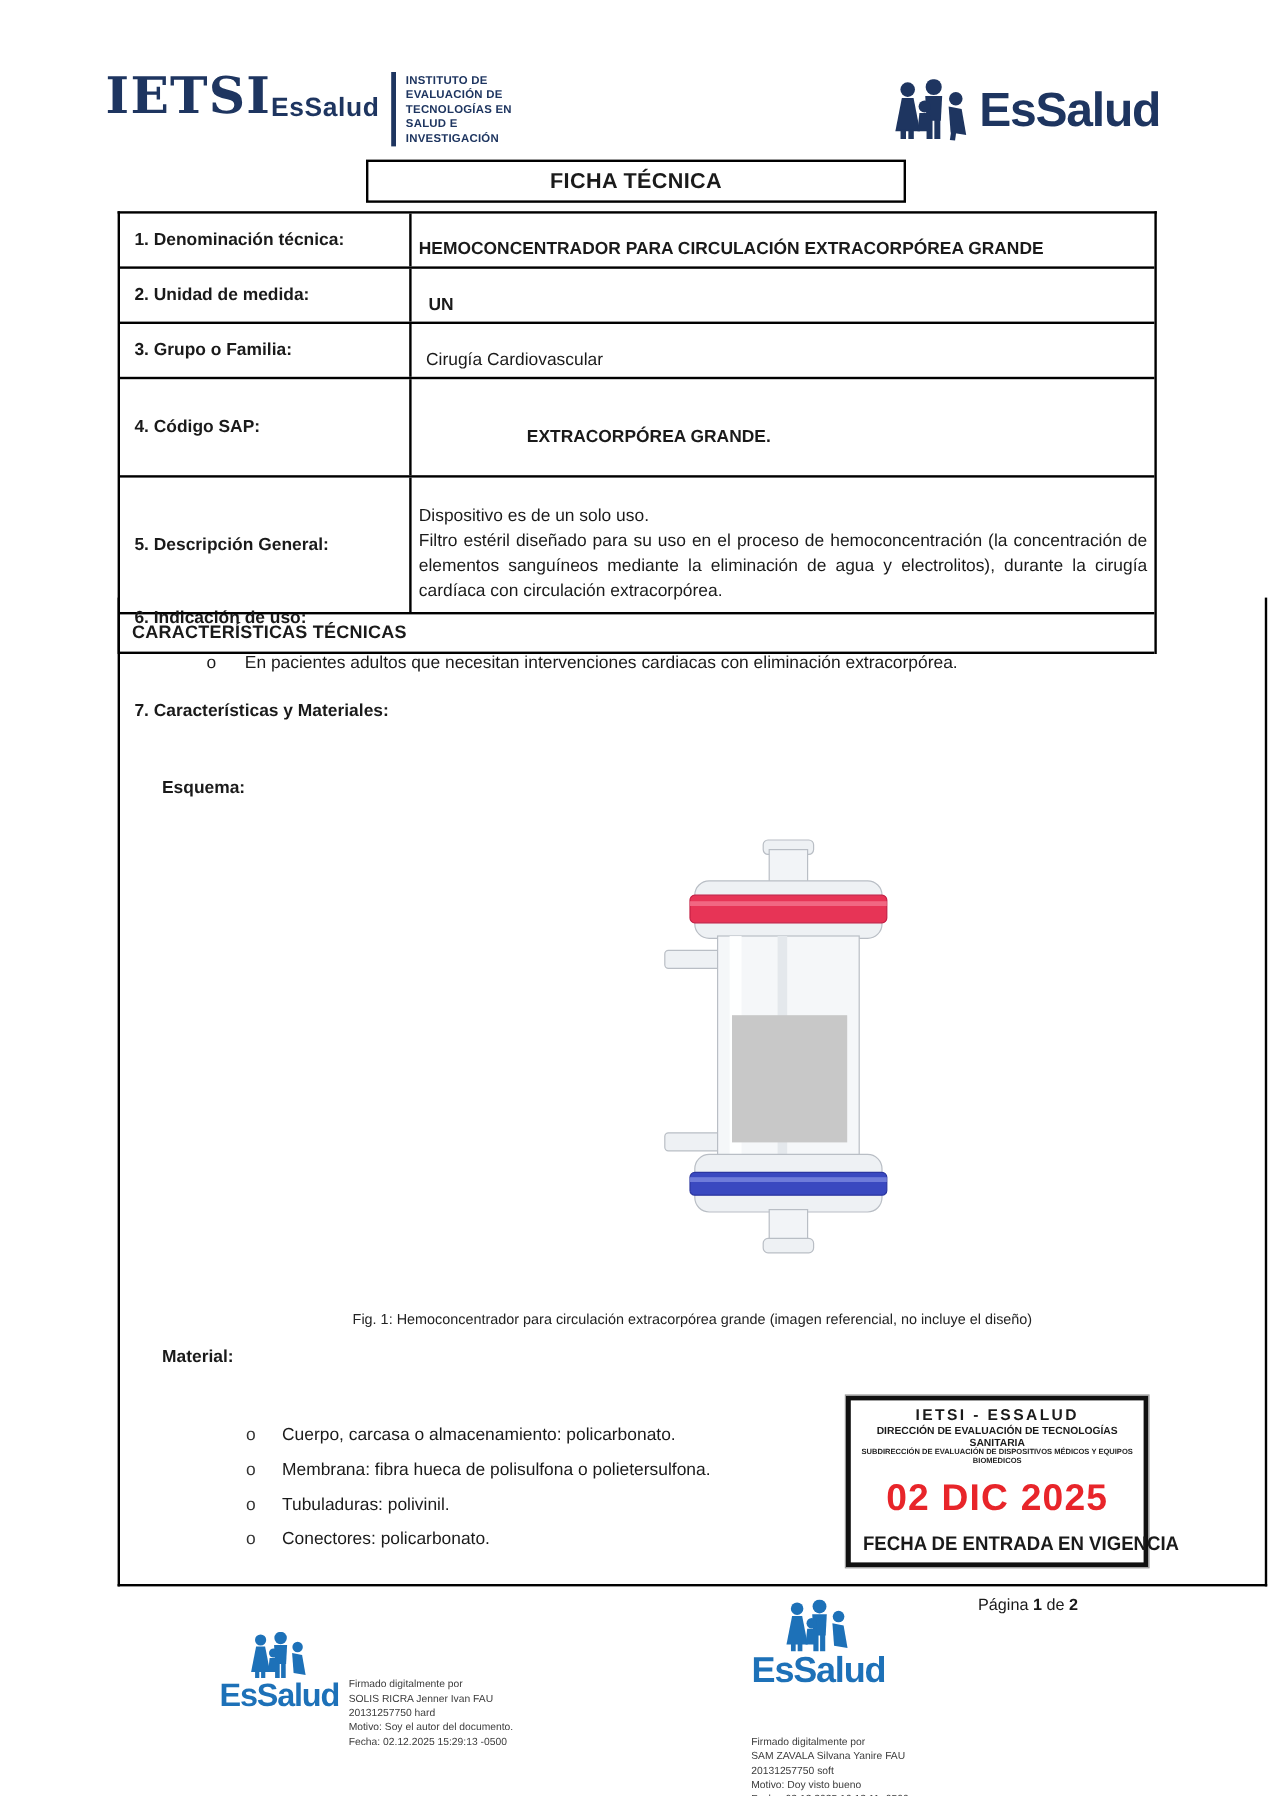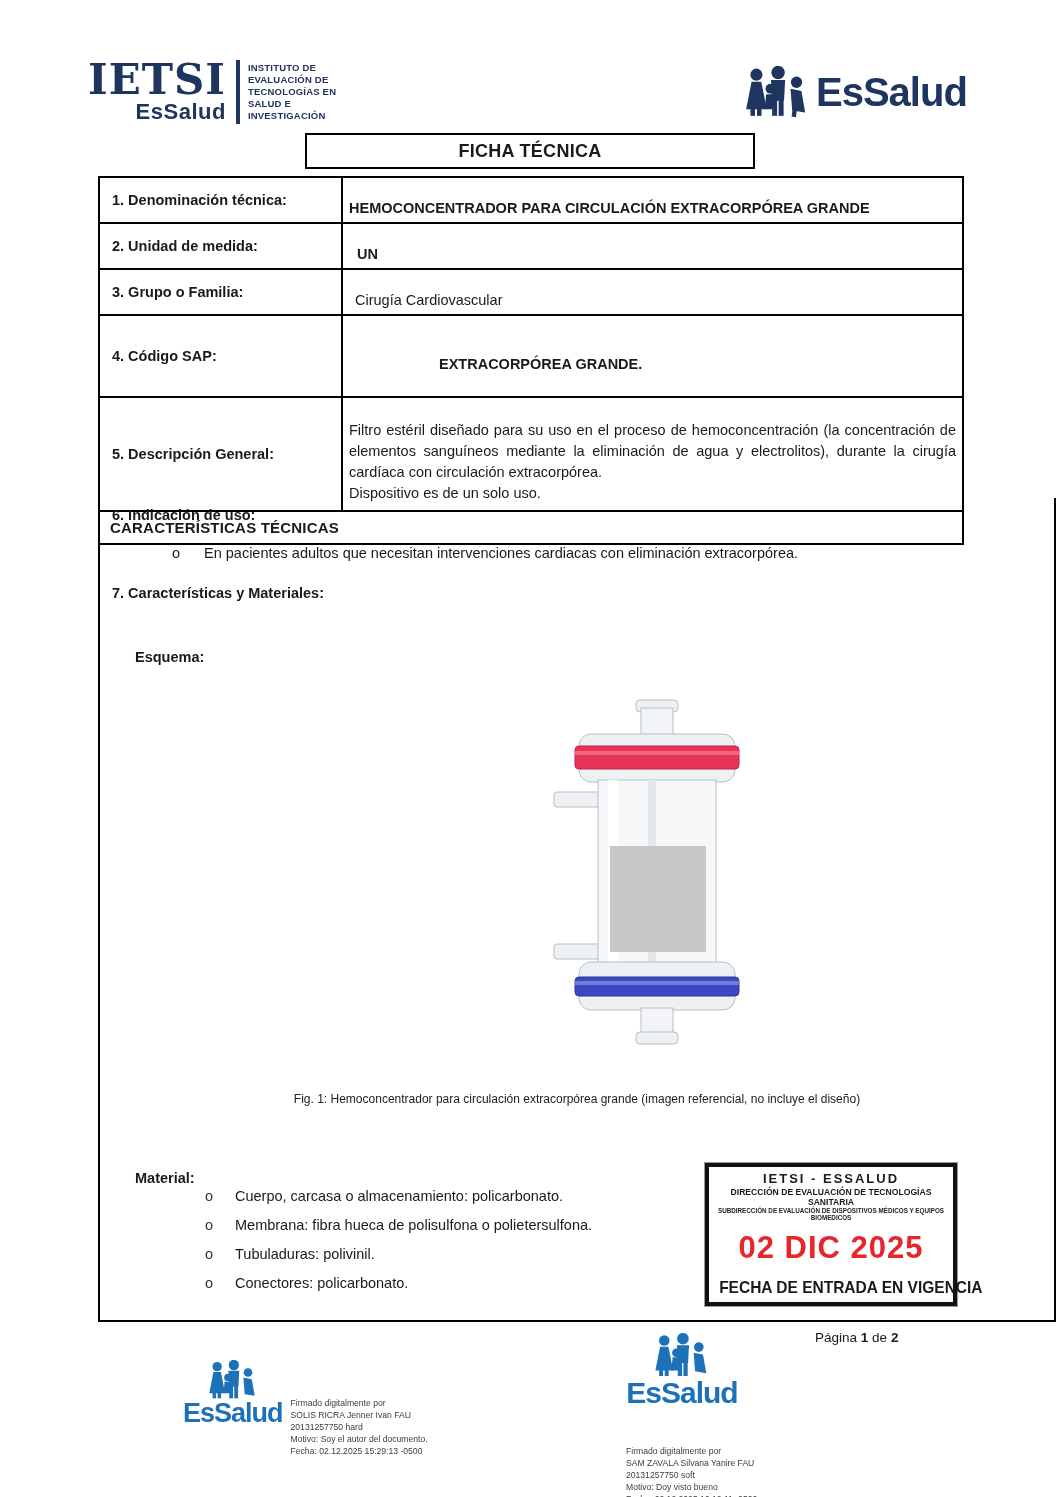--- a/index.html
+++ b/index.html
@@ -6,21 +6,21 @@
     --navy:#1e3560; --footer-blue:#1d71b8; --stamp-red:#e8252a;
     --device-red:#e73456; --device-blue:#3a49c0; --ink:#1a1a1a;
   }
   *{margin:0;padding:0;box-sizing:border-box;}
   html,body{background:#fff;}
   body{font-family:"Liberation Sans",sans-serif;color:var(--ink);}
   .page{position:relative;width:1058px;height:1497px;background:#ffffff;overflow:hidden;}
 
   
   .ietsi{position:absolute;left:88px;top:58px;display:flex;align-items:flex-start;}
-  .ietsi-left{display:flex;flex-direction:column;align-items:flex-end;}
+  .ietsi-left{display:flex;align-items:flex-end;}
   .ietsi-acronym{font-family:"DejaVu Serif",serif;font-weight:bold;font-size:42px;line-height:44px;color:var(--navy);letter-spacing:1px;}
   .ietsi-brand{font-size:22px;font-weight:bold;color:var(--navy);line-height:24px;margin-top:-2px;letter-spacing:.5px;}
   .ietsi-bar{width:4px;background:var(--navy);align-self:stretch;margin:2px 8px 0 10px;}
   .ietsi-lines{padding-top:4px;}
   .ietsi-lines div{font-size:9.5px;font-weight:bold;color:var(--navy);line-height:12px;letter-spacing:.2px;}
 
   .essalud-hdr{position:absolute;left:744px;top:66px;display:flex;align-items:center;gap:6px;}
   .family-icon{display:block;}
   .essalud-word{font-weight:bold;letter-spacing:-1px;}
   .essalud-hdr .essalud-word{font-size:40px;color:var(--navy);}
@@ -46,21 +46,21 @@
   
   .content{position:absolute;left:98px;top:498px;width:958px;height:824px;
     border-left:2px solid #000;border-right:2px solid #000;border-bottom:2px solid #000;}
   .h6{margin:9px 0 0 12px;font-weight:bold;font-size:14.5px;}
   .bullet-line{display:flex;margin:22px 0 0 72px;font-size:14.5px;}
   .bullet-line .b{width:32px;text-align:left;}
   .h7{margin:24px 0 0 12px;font-weight:bold;font-size:14.5px;}
   .esquema{margin:48px 0 0 35px;font-weight:bold;font-size:14.5px;}
   .figure-wrap{position:absolute;left:452px;top:198px;width:210px;height:352px;}
   .caption{position:absolute;left:0;top:594px;width:100%;text-align:center;font-size:12px;color:#222;}
-  .material-h{position:absolute;left:35px;top:672px;font-weight:bold;font-size:14.5px;}
+  .material-h{position:absolute;left:35px;top:625px;font-weight:bold;font-size:14.5px;}
   .material-list{position:absolute;left:105px;top:690px;width:480px;}
   .material-item{display:flex;font-size:14.5px;margin-bottom:13px;}
   .material-item .b{width:30px;color:#333;}
 
   
   .stamp{position:absolute;left:705px;top:1163px;width:252px;height:143px;background:#fff;
     border:4px solid #111;outline:1px solid #999;padding:4px 3px 2px 3px;text-align:center;}
   .stamp .s1{font-weight:bold;font-size:13px;letter-spacing:2px;}
   .stamp .s2{font-weight:bold;font-size:8.6px;margin-top:1px;}
   .stamp .s3{font-weight:bold;font-size:6.3px;color:#222;}
@@ -139,22 +139,22 @@
     </div>
     <div class="trow row4">
       <div class="tlabel">4.  Código SAP:</div>
       <div class="tvalue bold">
         <div class="line2">EXTRACORPÓREA GRANDE.</div>
       </div>
     </div>
     <div class="trow row5">
       <div class="tlabel">5.  Descripción General:</div>
       <div class="tvalue">
+        <div>Dispositivo es de un solo uso.</div>
         <div>Filtro estéril diseñado para su uso en el proceso de hemoconcentración (la concentración de elementos sanguíneos mediante la eliminación de agua y electrolitos), durante la cirugía cardíaca con circulación extracorpórea.</div>
-        <div>Dispositivo es de un solo uso.</div>
       </div>
     </div>
     <div class="sec-head">CARACTERÍSTICAS TÉCNICAS</div>
   </div>
 
   <div class="content">
     <div class="h6">6.  Indicación de uso:</div>
     <div class="bullet-line">
       <span class="b">o</span>
       <span>En pacientes adultos que necesitan intervenciones cardiacas con eliminación extracorpórea.</span>

